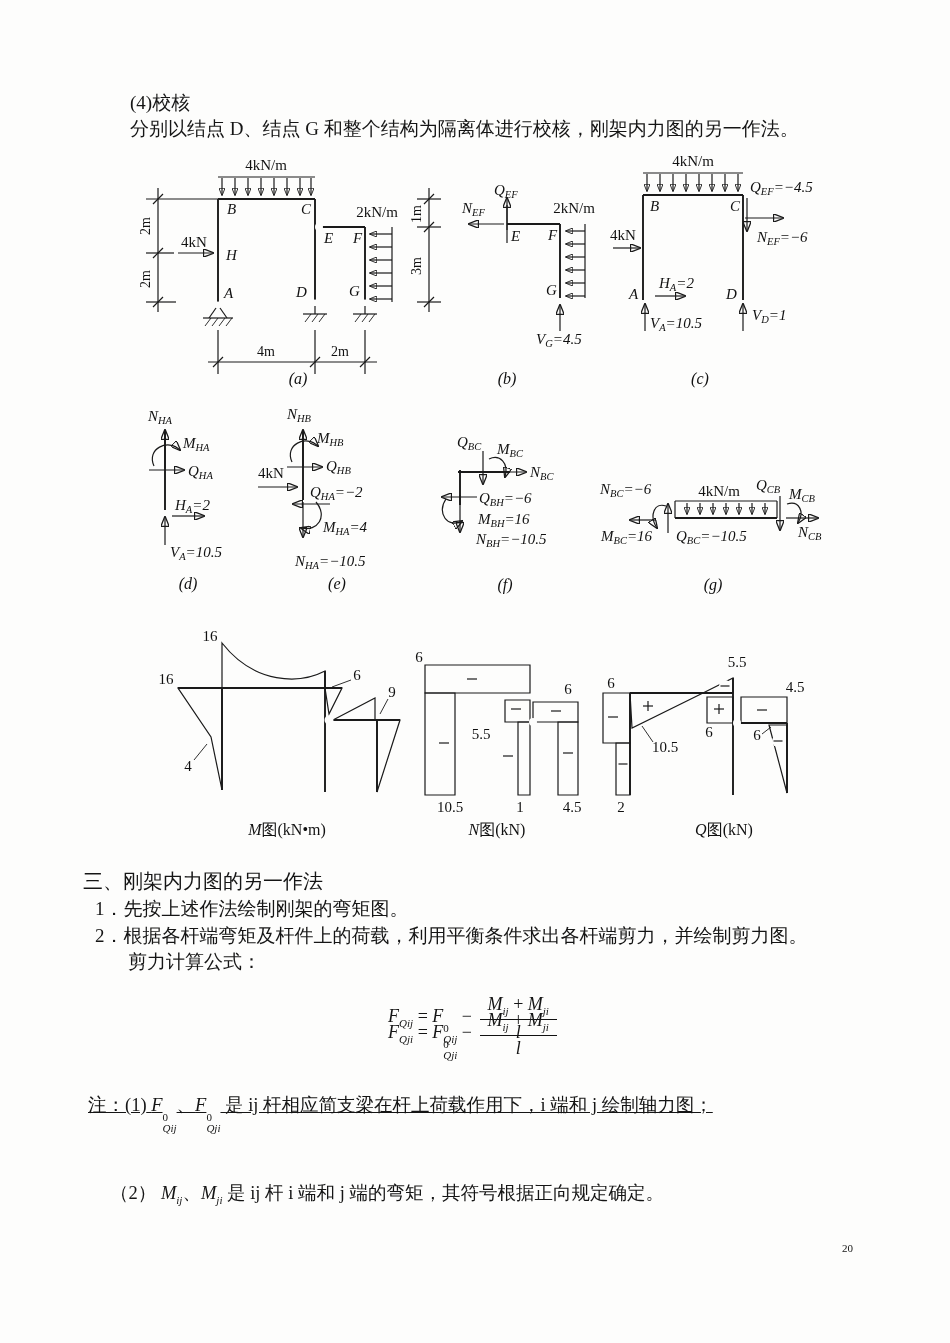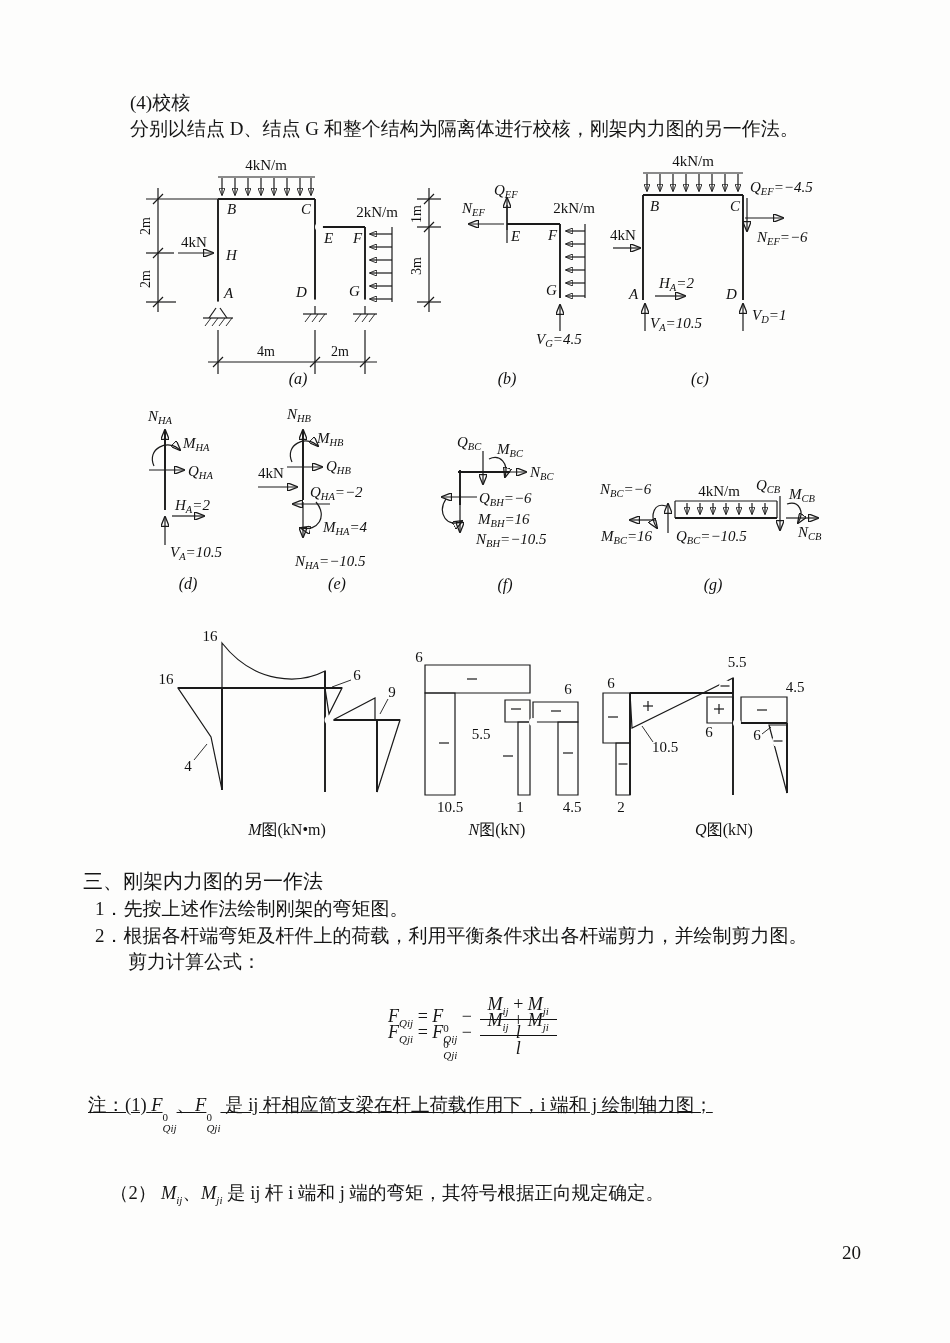--- a/index.html
+++ b/index.html
@@ -19,21 +19,21 @@
   svg tspan.s{font-size:10.5px;}
   svg .fillw{fill:#fdfdfc;}
   .formula{position:absolute;left:0;width:948px;text-align:center;font-style:italic;
            font-size:18px;}
   .formula sub,.formula sup{font-size:11px;}
   .ss{display:inline-flex;flex-direction:column;align-items:flex-start;vertical-align:-10px;
       font-size:11px;line-height:11px;}
   .frac{display:inline-block;vertical-align:middle;text-align:center;margin:12px 3px;}
   .frac .num{display:block;border-bottom:1.3px solid #111;padding:0 8px 2px;}
   .frac .den{display:block;padding-top:2px;}
-  .pagenum{position:absolute;font-size:19px;font-style:normal;}
+  .pagenum{position:absolute;font-size:11px;font-style:normal;}
   .note{font-size:18.5px;}
 </style>
 </head>
 <body>
 
 <div class="page">
 
   <svg width="0" height="0">
     <defs>
       <marker id="ah" viewBox="0 0 10 8" refX="9" refY="4" markerWidth="9" markerHeight="7" orient="auto">

